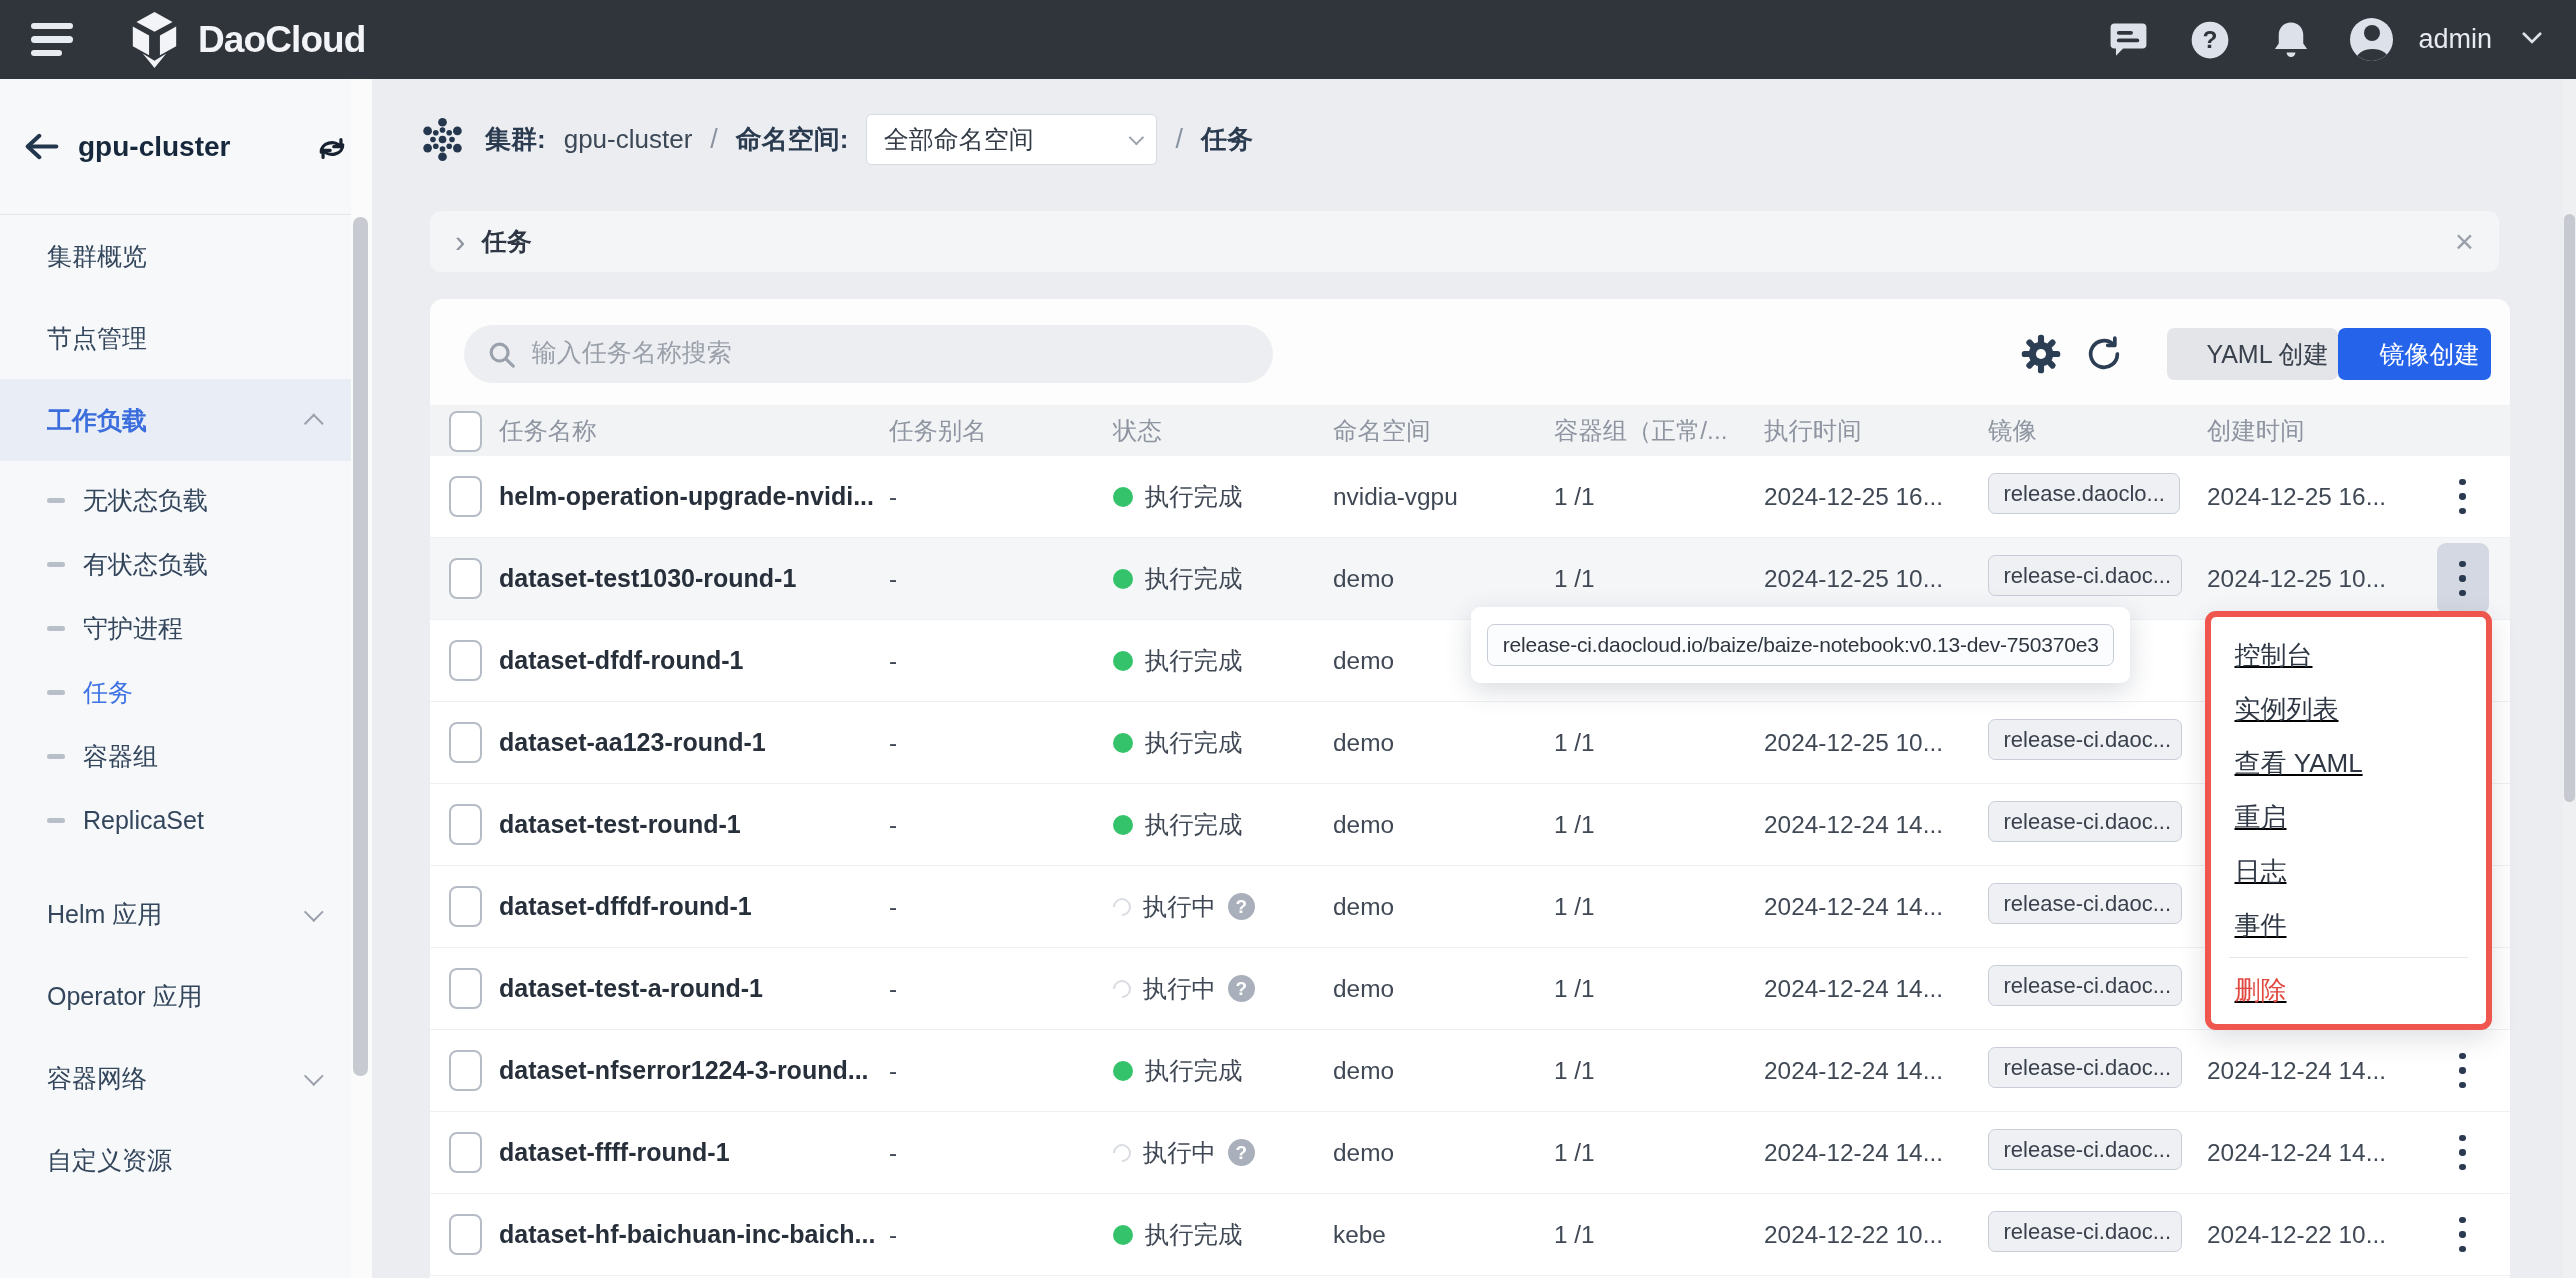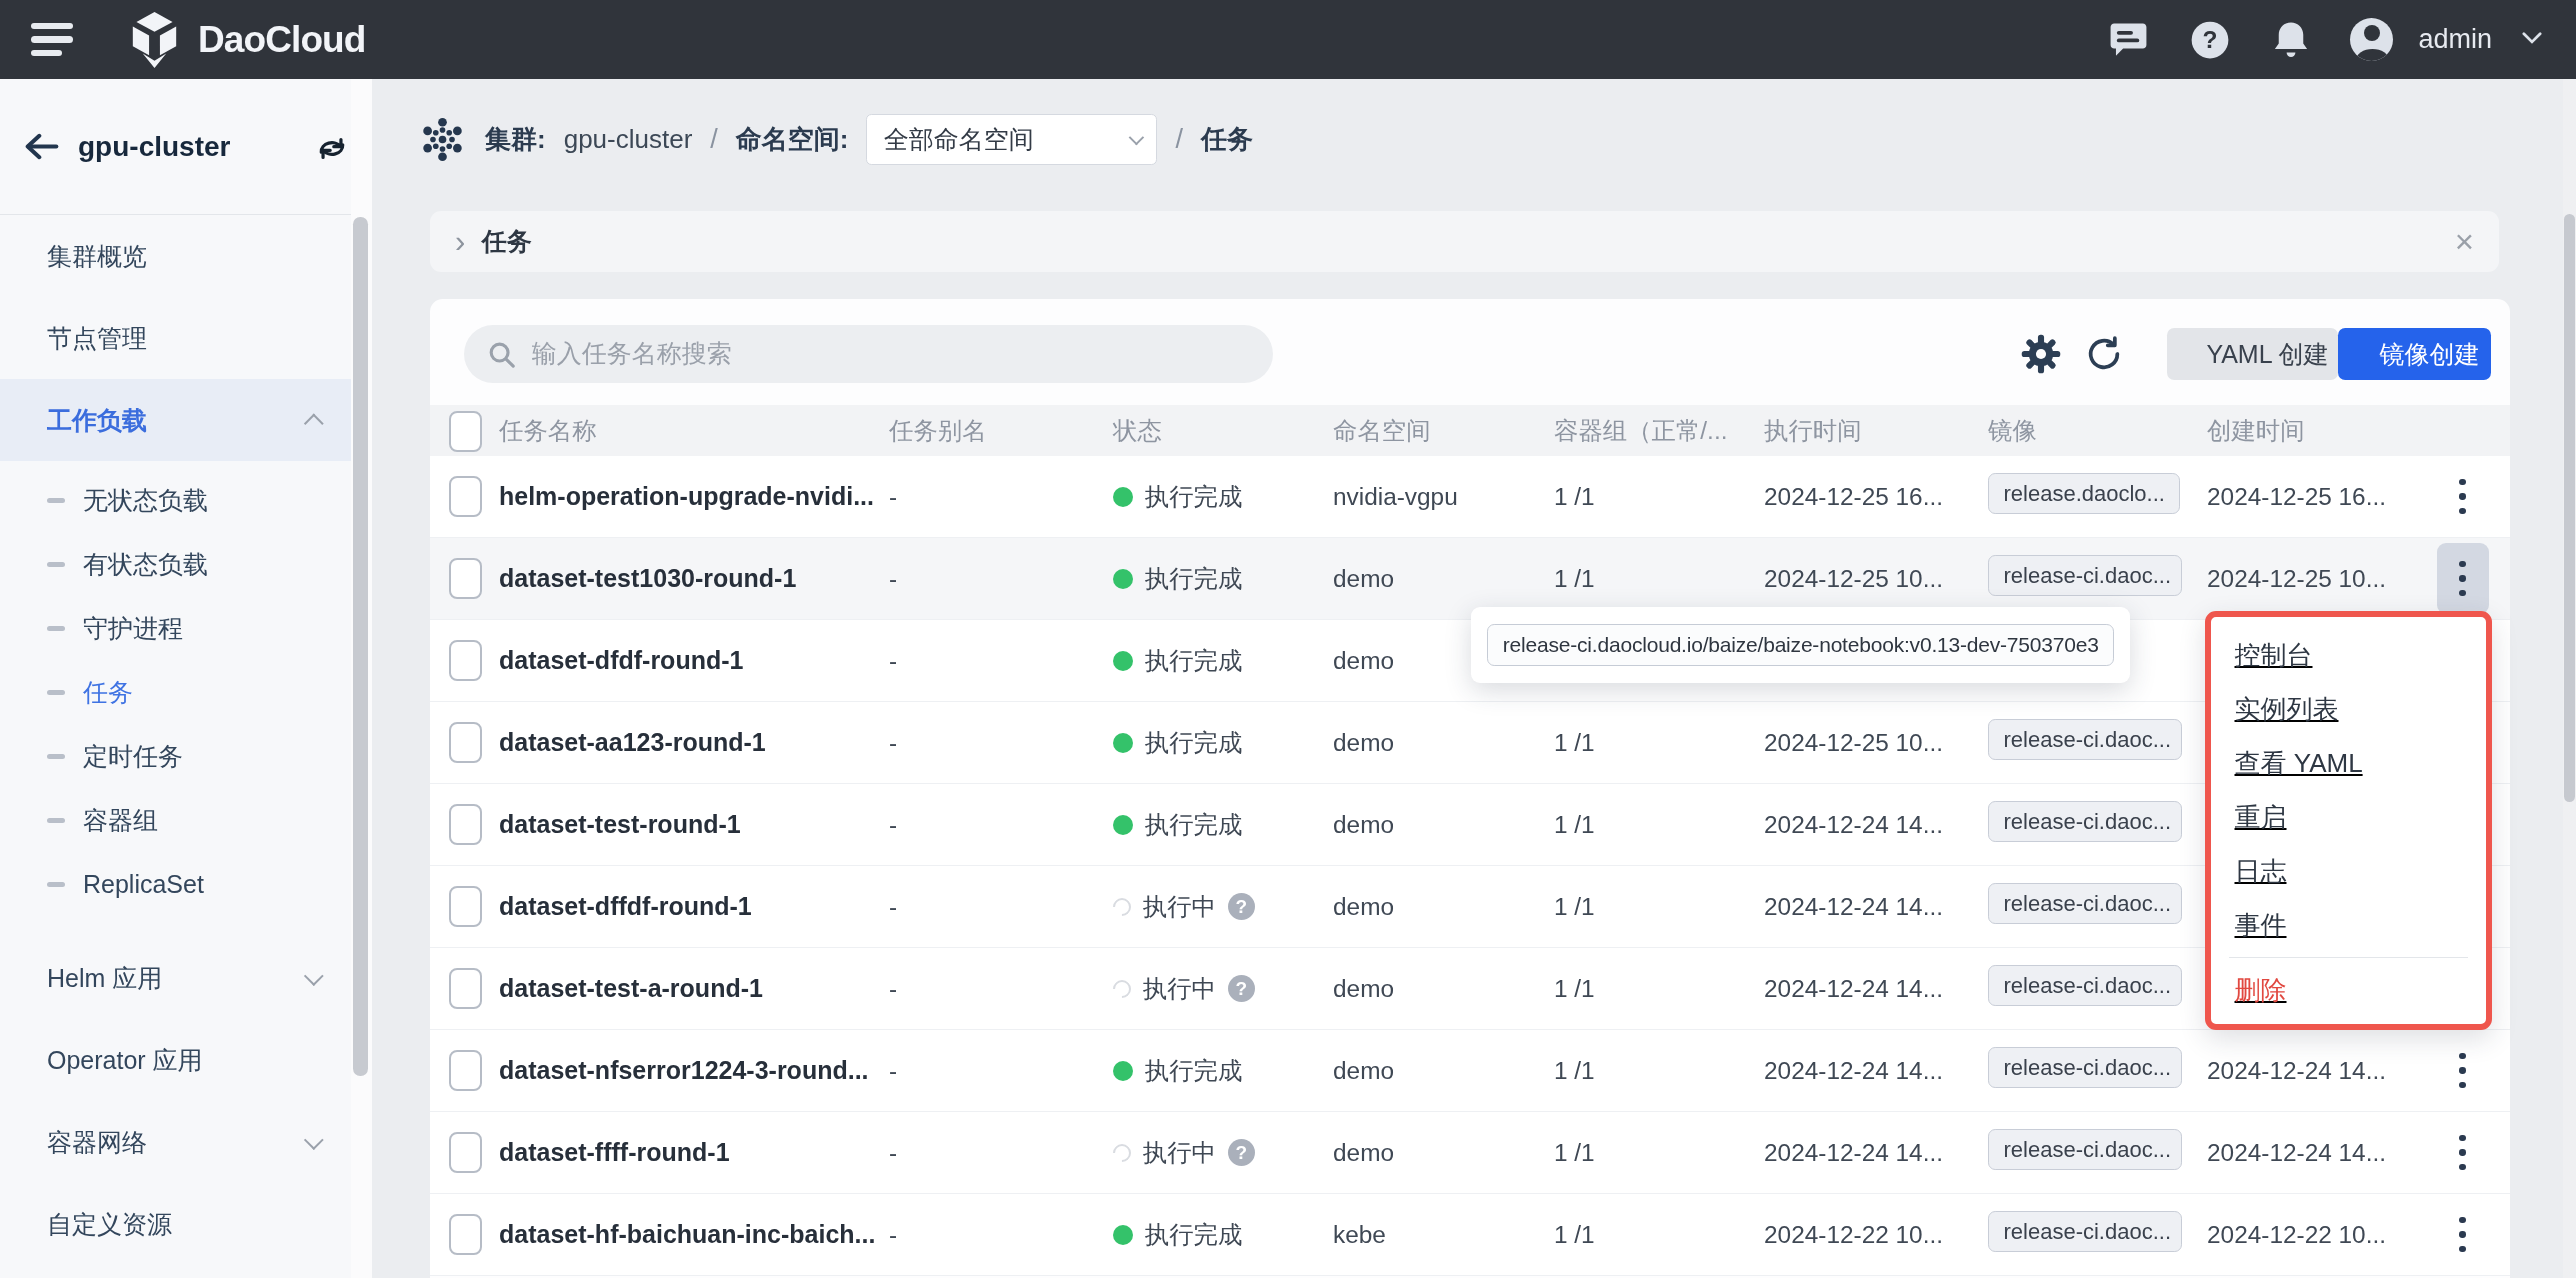--- a/index.html
+++ b/index.html
@@ -61,21 +61,21 @@
   .cb-title{margin-left:16.3px;font-size:25px;font-weight:600;color:#2e3743;}
   .cb-close{margin-left:auto;font-size:33px;color:#9aa0a9;line-height:1;cursor:pointer;}
 
   
   .card{position:absolute;left:430px;top:299px;width:2080px;height:979px;background:#fdfdfe;
         border-radius:12.7px 12.7px 0 0;overflow:hidden;}
   .toolbar{position:absolute;top:26px;left:34px;width:2027px;height:58px;display:flex;align-items:center;}
   .search-pill{width:809px;height:58px;border-radius:29px;background:#eceef1;display:flex;
                align-items:center;padding:0 22px;gap:12.7px;}
   .search-pill input{border:none;outline:none;background:transparent;font-size:25px;color:#333;
-                     width:100%;font-family:Liberation Serif, serif;}
+                     width:100%;font-family:Liberation Mono, monospace;}
   .search-pill input::placeholder{color:#9aa0aa;}
   .tool-icon{width:43px;height:43px;display:flex;align-items:center;justify-content:center;cursor:pointer;}
   .btn{height:52px;border-radius:7.2px;display:flex;align-items:center;justify-content:center;
        font-size:25px;cursor:pointer;border:none;font-family:inherit;padding-left:36px;}
   .btn-yaml{width:171px;background:#e3e5e9;color:#39414d;margin-left:42px;}
   .btn-primary{width:153px;background:#2563eb;color:#fff;}
 
   .grid-cols{display:grid;grid-template-columns:69px 390px 224px 220px 221px 210px 224px 219px 208px 1fr;
              align-items:center;}
   .thead{position:absolute;top:106px;left:0;width:100%;height:52px;background:#f2f3f5;
@@ -217,23 +217,20 @@
           <div class="sub-item">
               <span>有状态负载</span>
             </div>
           <div class="sub-item">
               <span>守护进程</span>
             </div>
           <div class="sub-item active">
               <span>任务</span>
             </div>
           <div class="sub-item">
-              <span>定时任务</span>
-            </div>
-          <div class="sub-item">
               <span>容器组</span>
             </div>
           <div class="sub-item">
               <span>ReplicaSet</span>
             </div>
         </div>
         <div class="nav-item">
           <span>Helm 应用</span>
           <span class="chev down"></span>
         </div>

